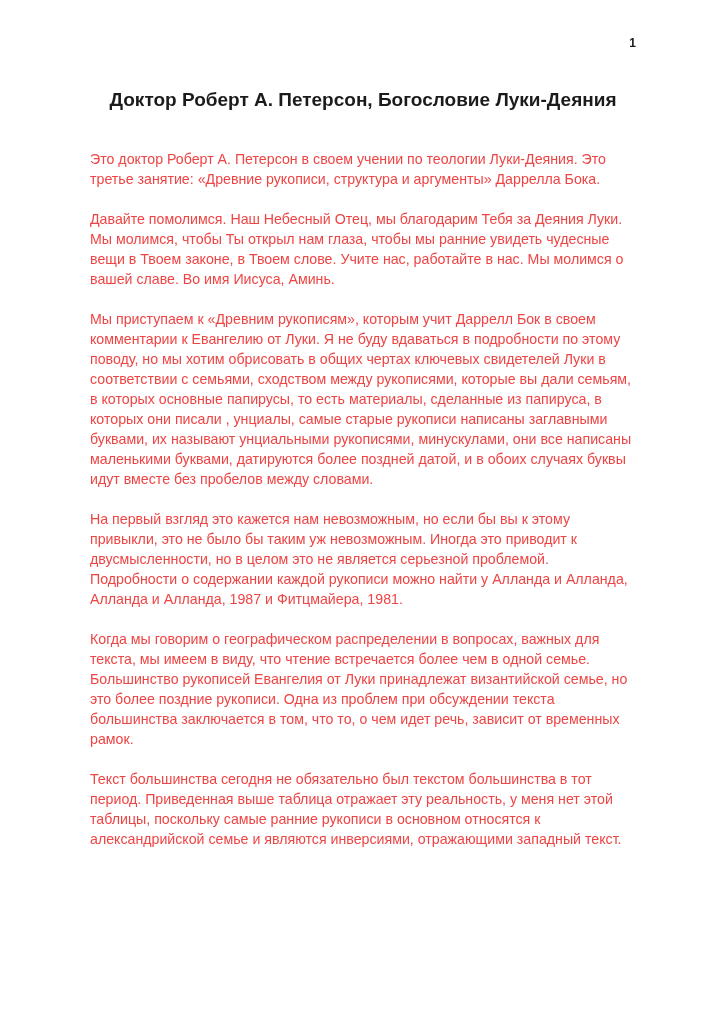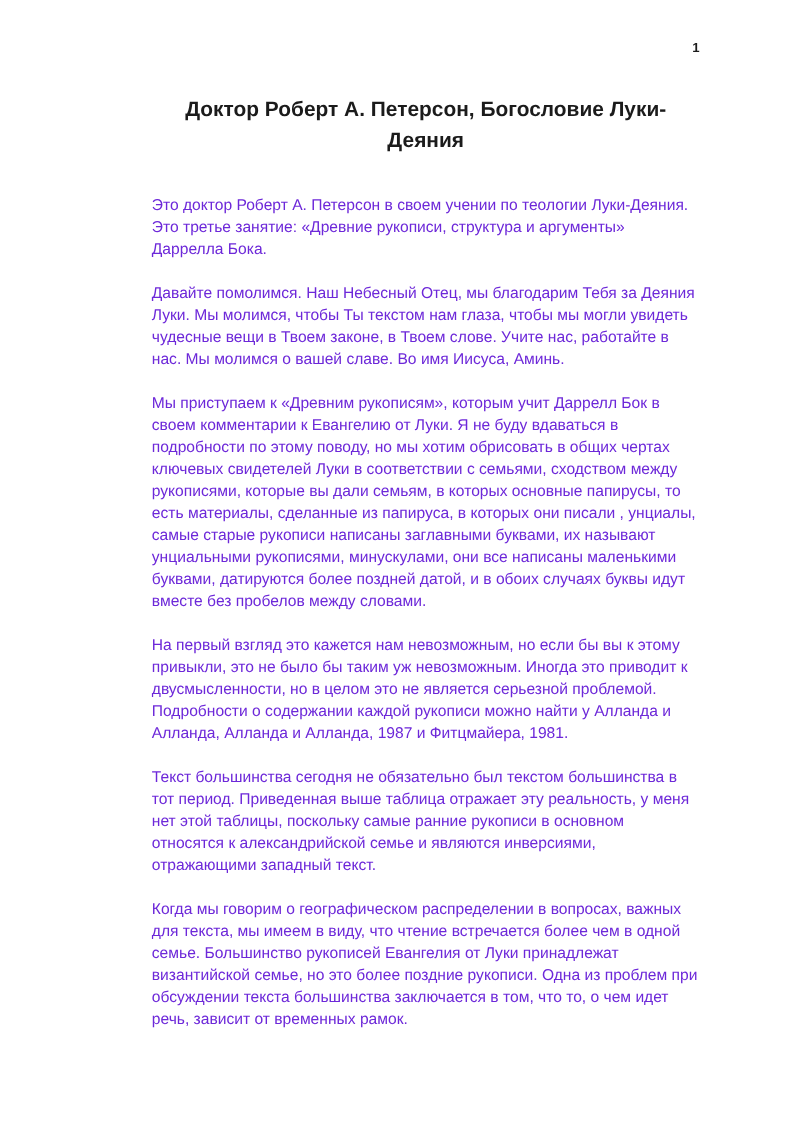--- a/index.html
+++ b/index.html
@@ -17,61 +17,60 @@
   .page-number {
     position: absolute;
     top: 36px;
     right: 88px;
     font-size: 12px;
     font-weight: bold;
     color: #1b1b1b;
   }
   .content {
     padding: 86px 88px 40px 90px;
-    margin-left: 48px;
   }
   .doc-title {
     font-size: 19px;
     font-weight: bold;
     text-align: center;
     line-height: 1.5;
     color: #1b1b1b;
     margin-bottom: 34px;
   }
   .doc-title .title-line {
     display: block;
   }
   .doc-body p {
     font-size: 14.2px;
     line-height: 20px;
     margin-bottom: 20px;
     text-align: left;
-    color: #6d28d9;
+    color: #ef4444;
   }
   .doc-body p:last-child {
     margin-bottom: 0;
   }
 </style>
 </head>
 <body>
 
 <div class="page">
 
   <div class="page-number">1</div>
 
   <div class="content">
 
     <h1 class="doc-title">
       <span class="title-line">Доктор Роберт А. Петерсон, Богословие Луки-Деяния</span>
     </h1>
 
     <div class="doc-body">
       <p>Это доктор Роберт А. Петерсон в своем учении по теологии Луки-Деяния. Это третье занятие: «Древние рукописи, структура и аргументы» Даррелла Бока.</p>
-      <p>Давайте помолимся. Наш Небесный Отец, мы благодарим Тебя за Деяния Луки. Мы молимся, чтобы Ты текстом нам глаза, чтобы мы могли увидеть чудесные вещи в Твоем законе, в Твоем слове. Учите нас, работайте в нас. Мы молимся о вашей славе. Во имя Иисуса, Аминь.</p>
+      <p>Давайте помолимся. Наш Небесный Отец, мы благодарим Тебя за Деяния Луки. Мы молимся, чтобы Ты открыл нам глаза, чтобы мы ранние увидеть чудесные вещи в Твоем законе, в Твоем слове. Учите нас, работайте в нас. Мы молимся о вашей славе. Во имя Иисуса, Аминь.</p>
       <p>Мы приступаем к «Древним рукописям», которым учит Даррелл Бок в своем комментарии к Евангелию от Луки. Я не буду вдаваться в подробности по этому поводу, но мы хотим обрисовать в общих чертах ключевых свидетелей Луки в соответствии с семьями, сходством между рукописями, которые вы дали семьям, в которых основные папирусы, то есть материалы, сделанные из папируса, в которых они писали , унциалы, самые старые рукописи написаны заглавными буквами, их называют унциальными рукописями, минускулами, они все написаны маленькими буквами, датируются более поздней датой, и в обоих случаях буквы идут вместе без пробелов между словами.</p>
       <p>На первый взгляд это кажется нам невозможным, но если бы вы к этому привыкли, это не было бы таким уж невозможным. Иногда это приводит к двусмысленности, но в целом это не является серьезной проблемой. Подробности о содержании каждой рукописи можно найти у Алланда и Алланда, Алланда и Алланда, 1987 и Фитцмайера, 1981.</p>
+      <p>Когда мы говорим о географическом распределении в вопросах, важных для текста, мы имеем в виду, что чтение встречается более чем в одной семье. Большинство рукописей Евангелия от Луки принадлежат византийской семье, но это более поздние рукописи. Одна из проблем при обсуждении текста большинства заключается в том, что то, о чем идет речь, зависит от временных рамок.</p>
       <p>Текст большинства сегодня не обязательно был текстом большинства в тот период. Приведенная выше таблица отражает эту реальность, у меня нет этой таблицы, поскольку самые ранние рукописи в основном относятся к александрийской семье и являются инверсиями, отражающими западный текст.</p>
-      <p>Когда мы говорим о географическом распределении в вопросах, важных для текста, мы имеем в виду, что чтение встречается более чем в одной семье. Большинство рукописей Евангелия от Луки принадлежат византийской семье, но это более поздние рукописи. Одна из проблем при обсуждении текста большинства заключается в том, что то, о чем идет речь, зависит от временных рамок.</p>
     </div>
 
   </div>
 
 </div>
 
 </body></html>

